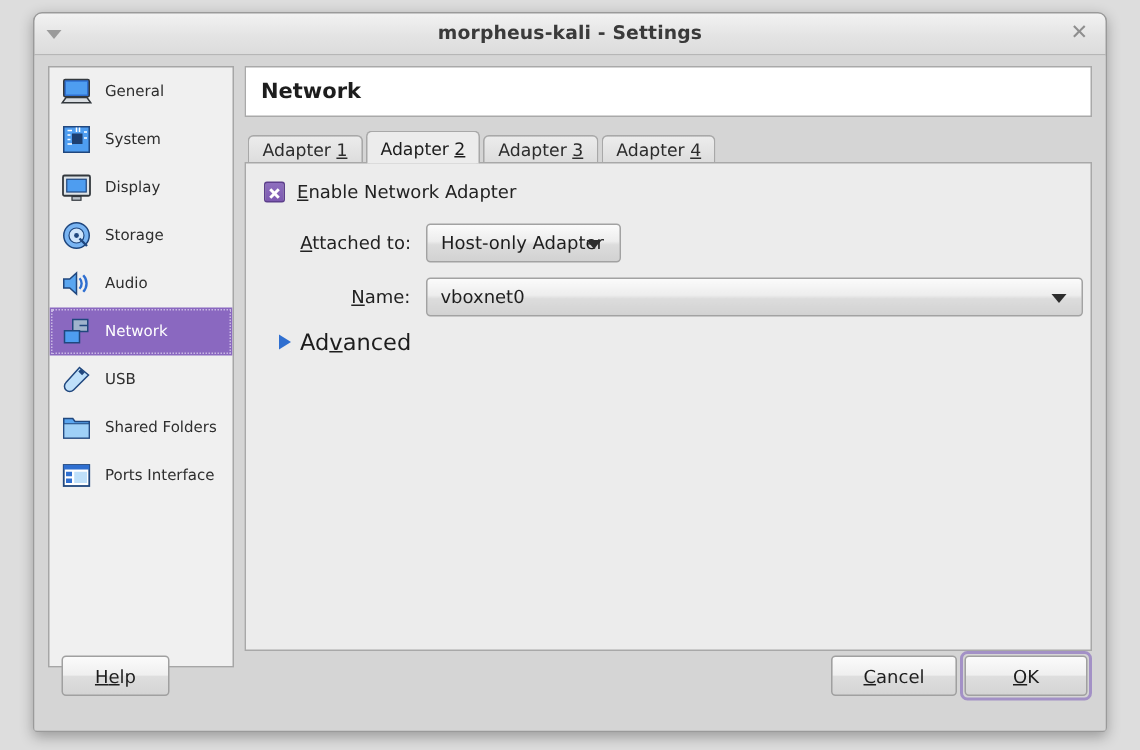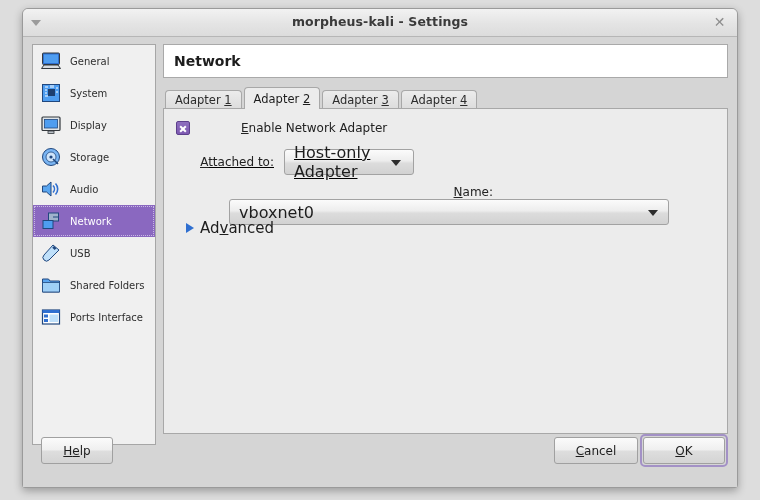--- a/index.html
+++ b/index.html
@@ -153,21 +153,21 @@
     background: #ececec;
     border: 1px solid #a8a8a8;
     box-sizing: border-box;
     z-index: 2;
   }
 
   
   .row-check {
     position: absolute;
     left: 12px; top: 12px;
-    display: flex; align-items: flex-start; gap: 43px;
+    display: flex; align-items: flex-start;
   }
   .vbcheck {
     width: 14px; height: 14px;
     background: linear-gradient(to bottom, #8e6fbe, #7d59b1);
     border: 1px solid #5d3f8c;
     border-radius: 2px;
     box-sizing: border-box;
     position: relative;
     flex: 0 0 14px;
   }
@@ -182,39 +182,39 @@
   .vbcheck::after  { transform: rotate(-45deg); }
   .check-lbl {
     margin-left: 8px;
     font-size: 12px; color: #222;
   }
 
   .field-row {
     position: absolute;
     display: flex; align-items: center;
   }
-  .field-row.attached { left: 12px; top: 40px; width: 546px; text-decoration: underline; }
-  .field-row.name     { left: 12px; top: 76px; width: 546px; flex-direction: column; }
+  .field-row.attached { left: 12px; top: 40px; width: 546px; }
+  .field-row.name     { left: 12px; top: 76px; width: 546px; }
   .flabel {
     width: 108px;
     text-align: right;
     font-size: 12px; color: #222;
     padding-right: 10px;
     box-sizing: border-box;
   }
 
   .combo {
     position: relative;
     height: 26px;
     background: linear-gradient(to bottom, #fbfbfb 0%, #ededed 45%, #dcdcdc 55%, #d2d2d2 100%);
     border: 1px solid #a2a2a2;
     border-radius: 3px;
     box-sizing: border-box;
     display: flex; align-items: center;
-    font-size: 16px; color: #1d1d1d;
+    font-size: 12px; color: #1d1d1d;
     padding-left: 9px;
   }
   .combo.attached-combo { width: 130px; }
   .combo.name-combo     { width: 440px; }
   .combo .arrow {
     position: absolute;
     top: 50%; margin-top: -2px;
     width: 0; height: 0;
     border-left: 5px solid transparent;
     border-right: 5px solid transparent;

